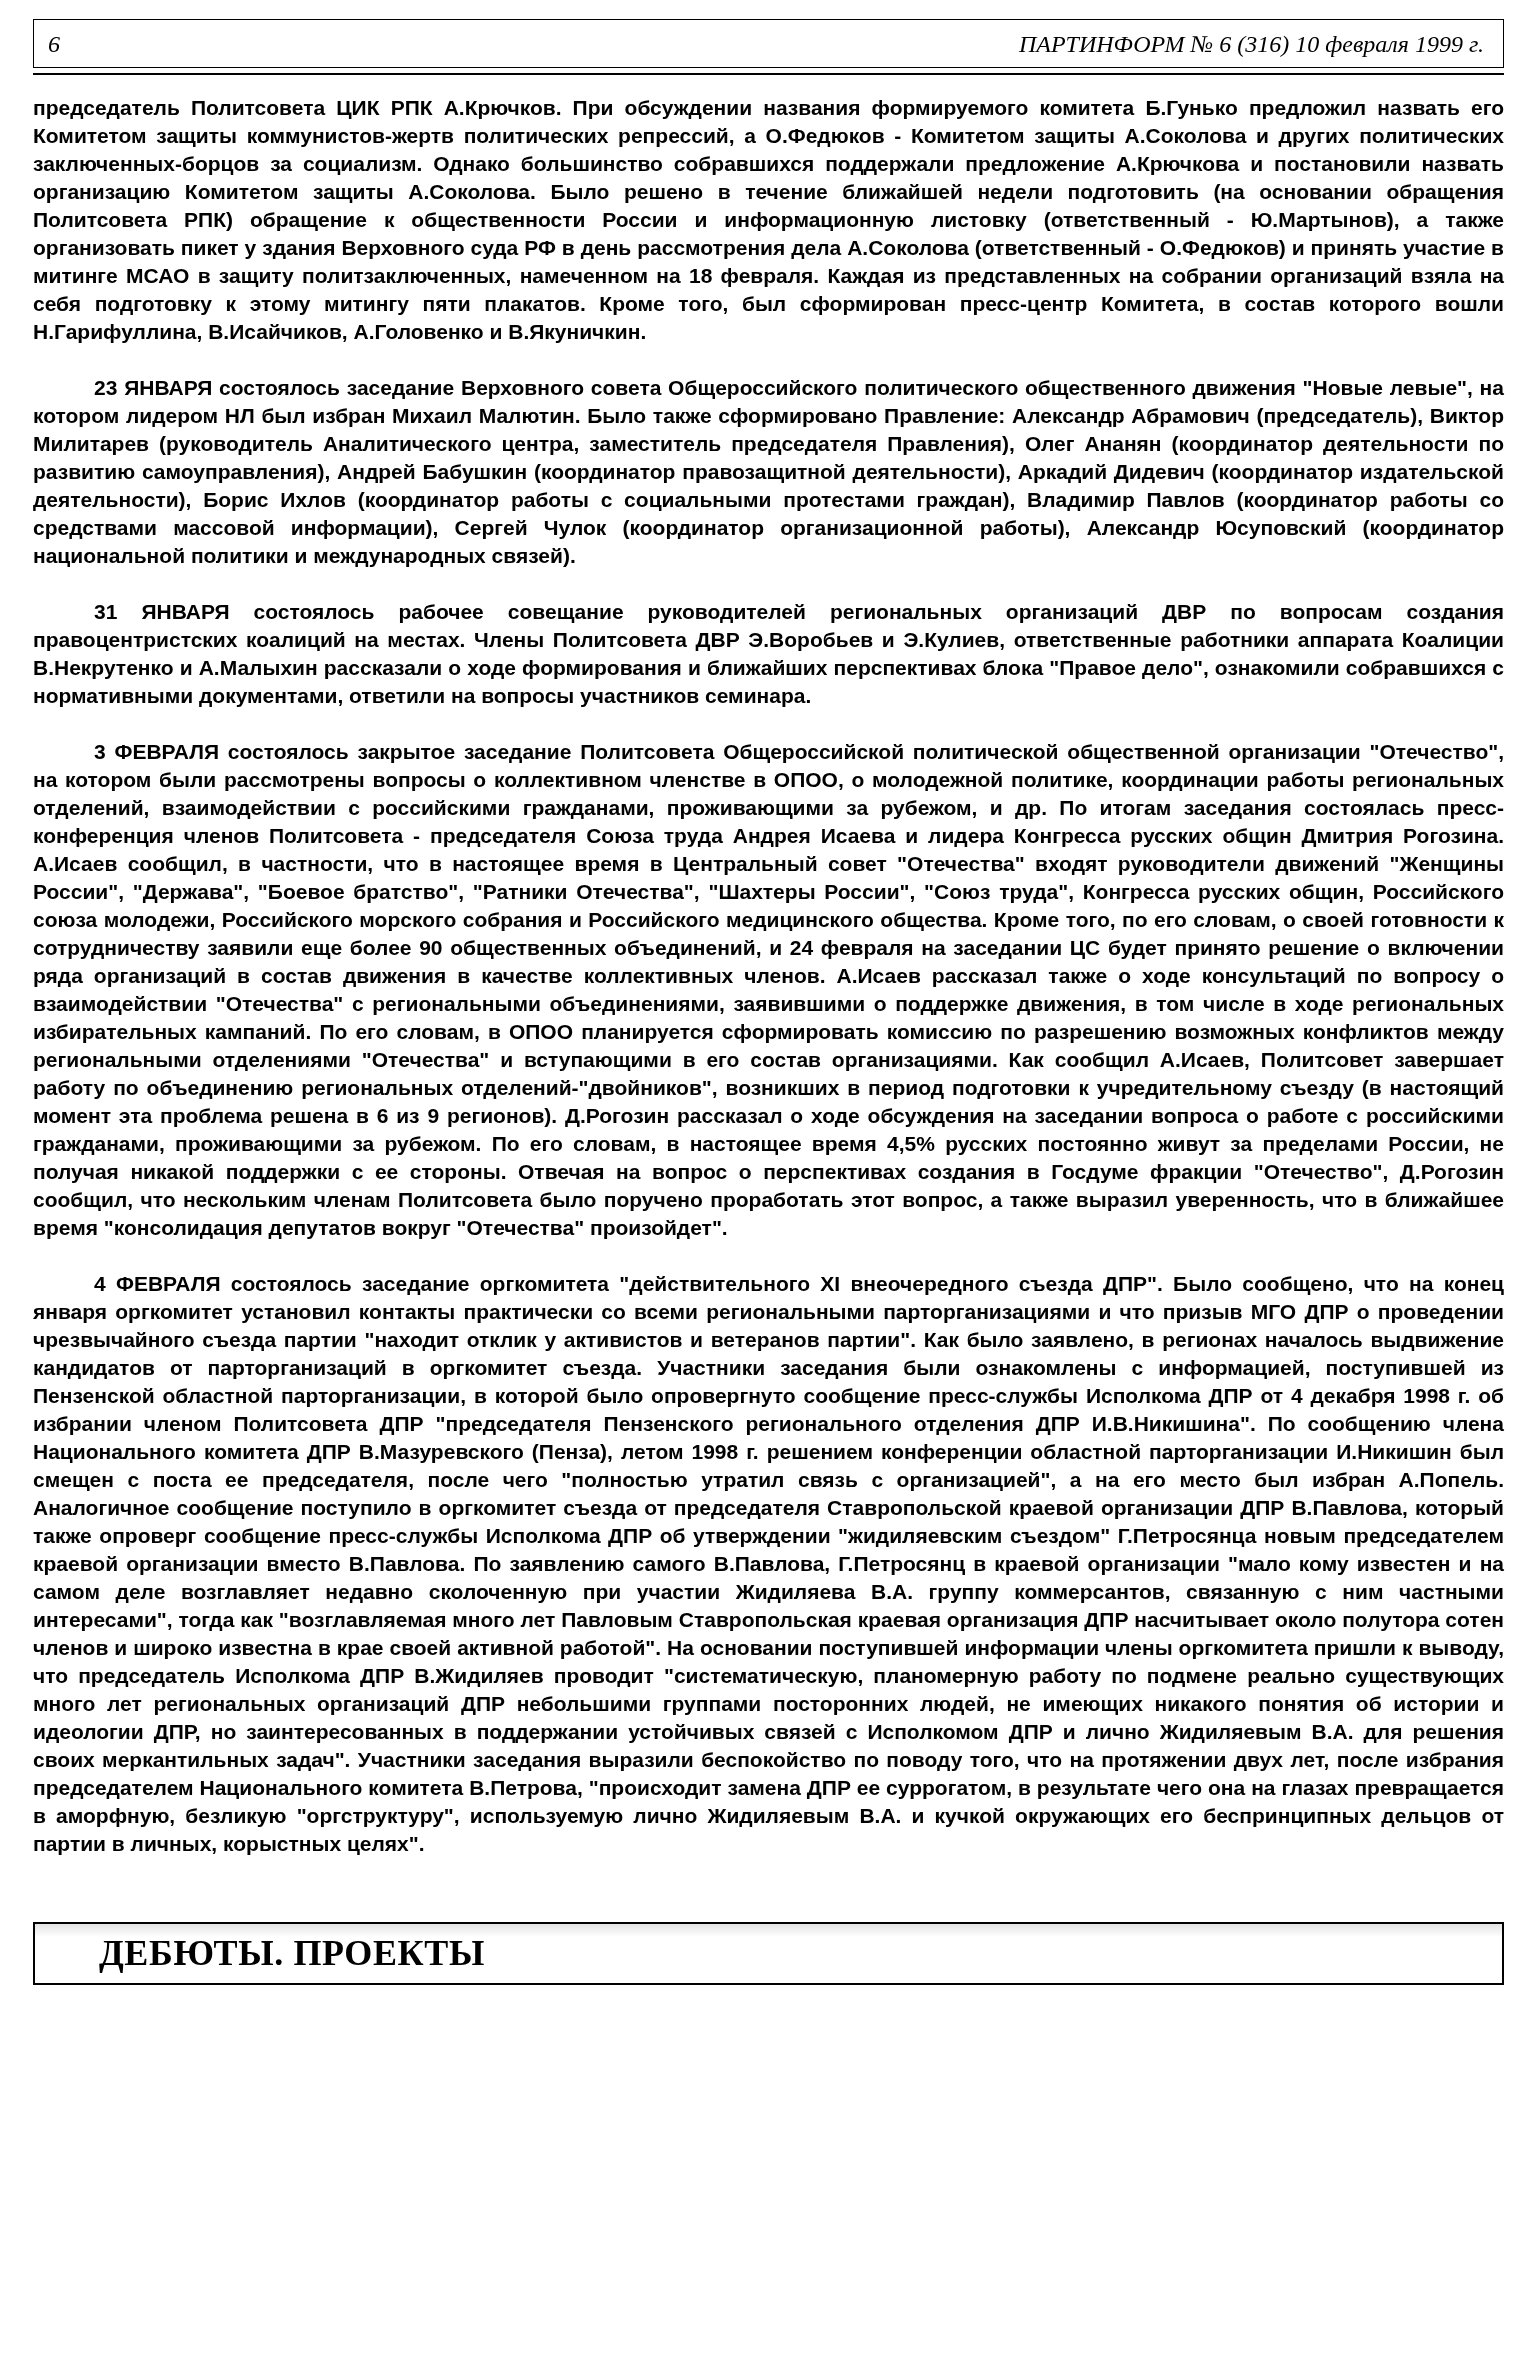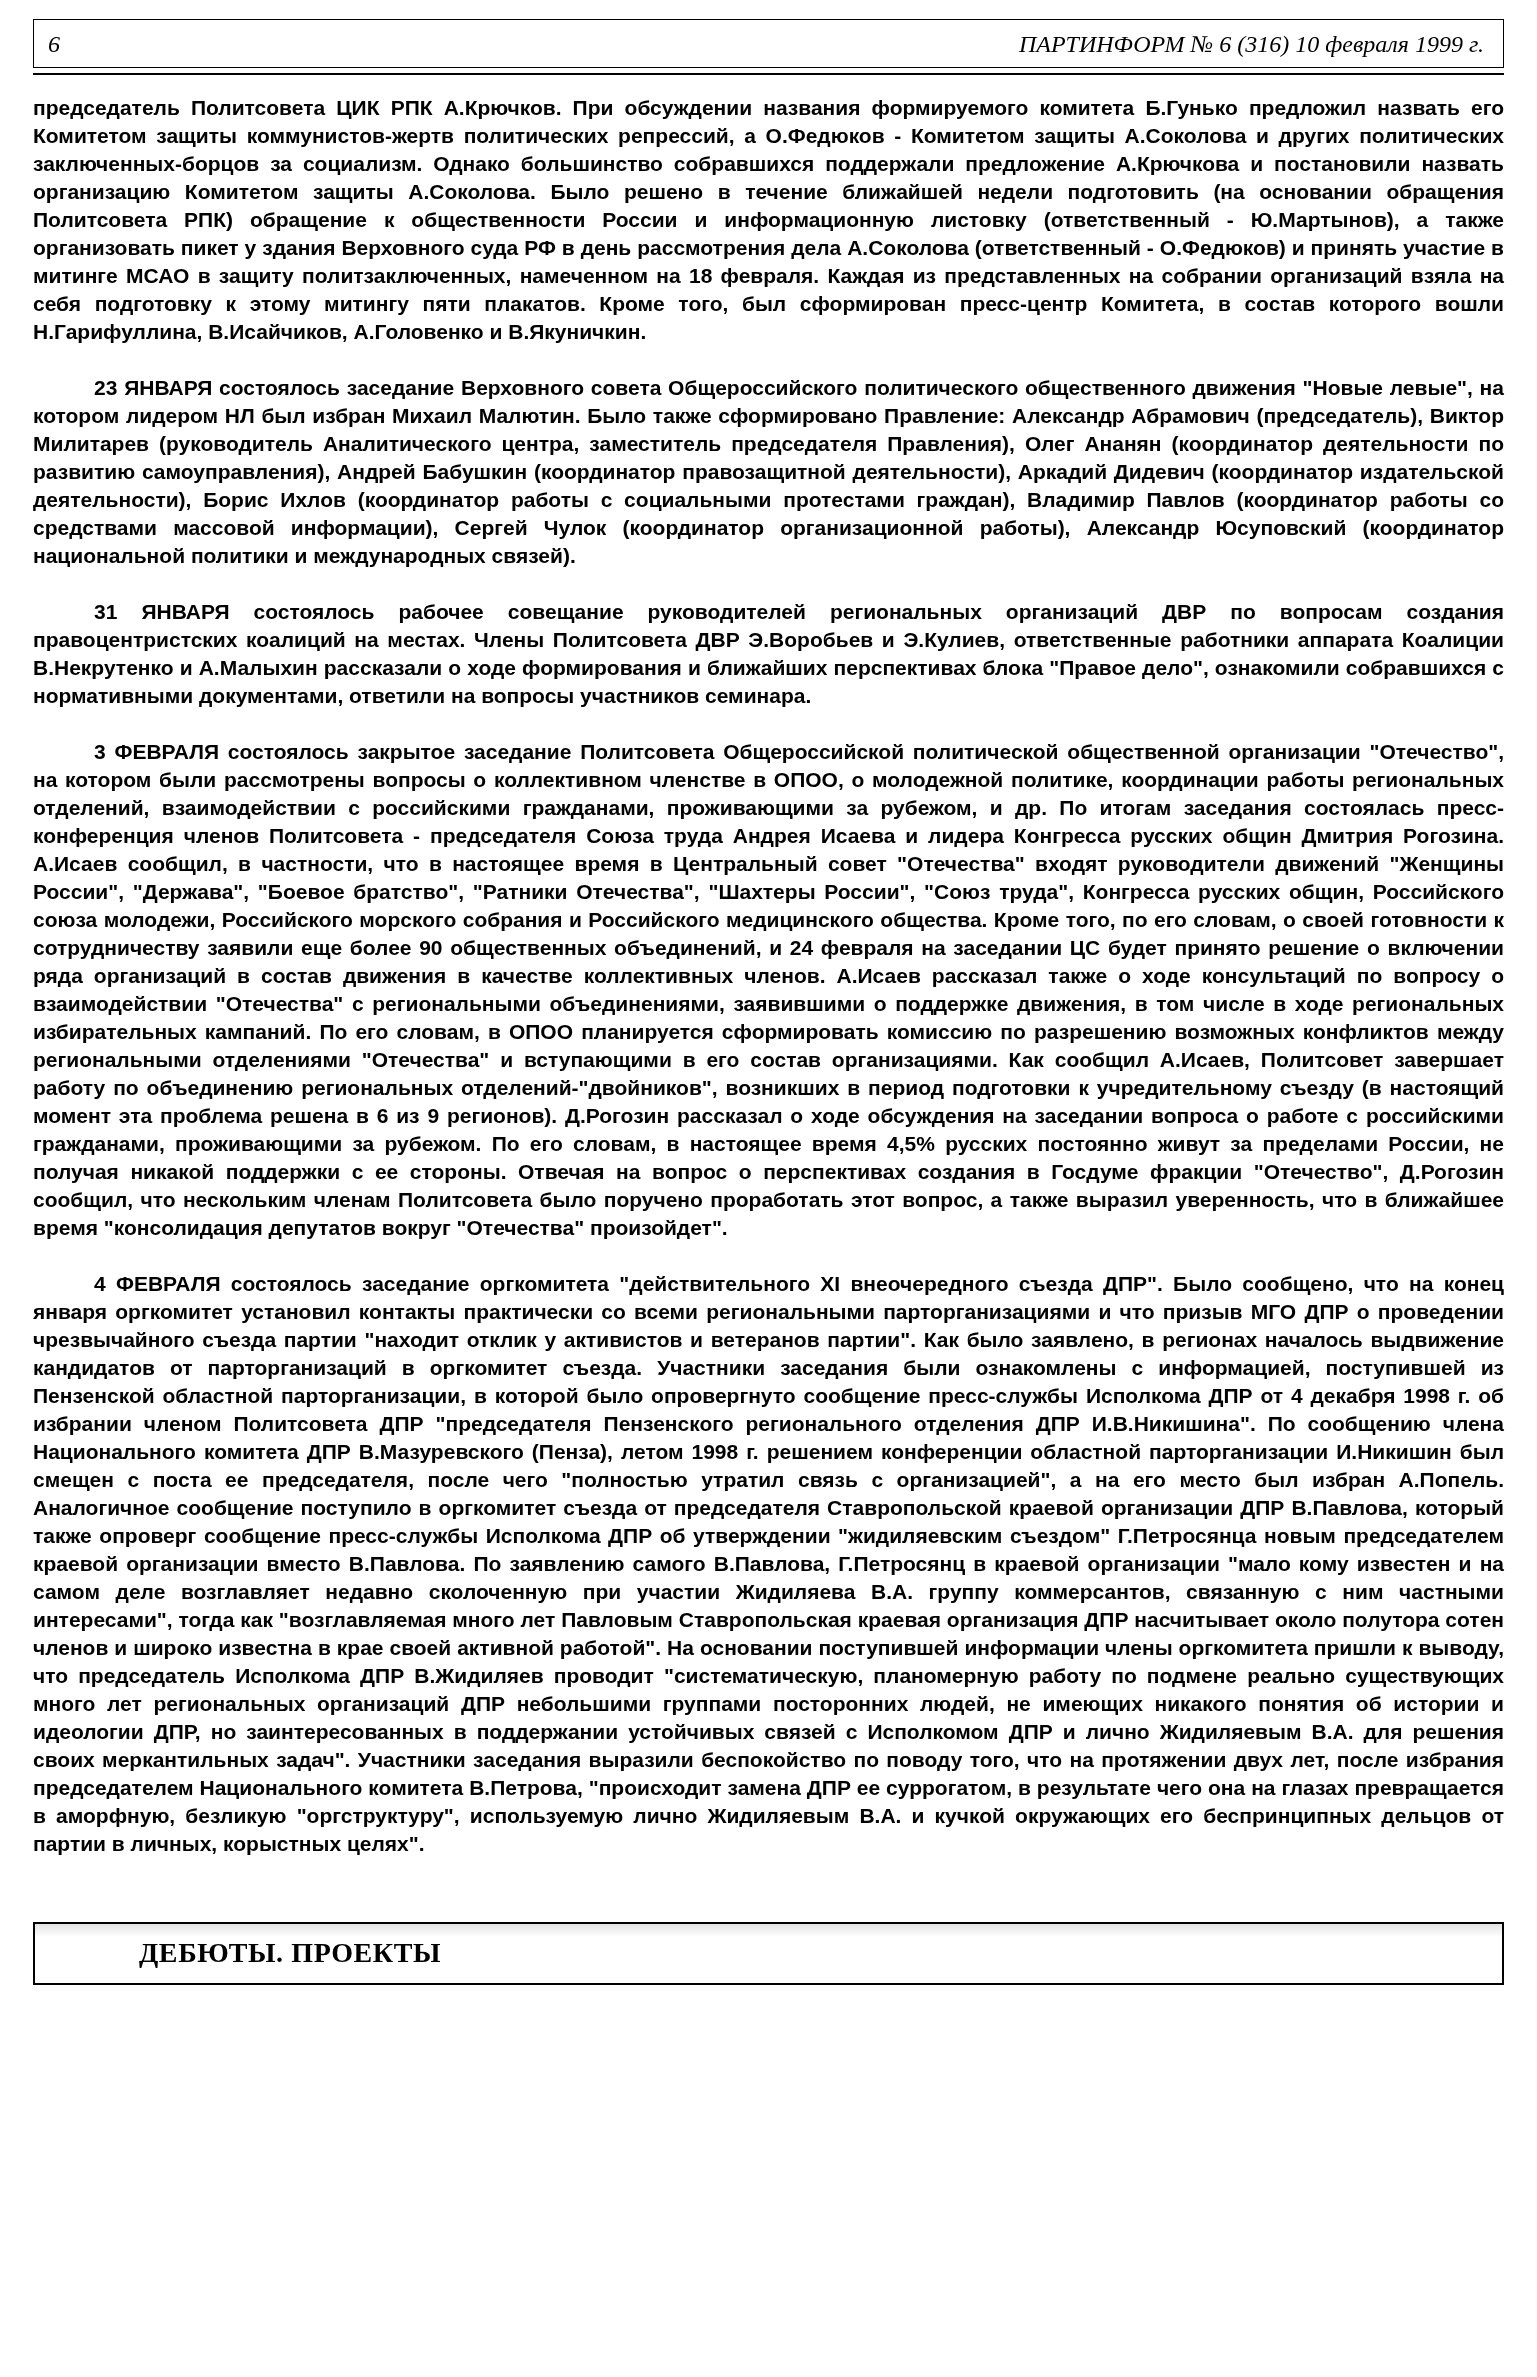--- a/index.html
+++ b/index.html
@@ -56,23 +56,22 @@
     height: 63px;
     border: 2.6px solid #000;
     background: linear-gradient(180deg, #e3e3e3 0px, #ffffff 13px);
     display: flex;
     align-items: center;
     padding-left: 64px;
   }
   .section-title {
     font-family: "Liberation Serif", serif;
     font-weight: bold;
-    font-size: 28px;
+    font-size: 36px;
     letter-spacing: 0.6px;
-    margin-left: 40px;
   }
 </style>
 </head>
 <body>
 
 <div class="page">
 
   <header class="page-header">
     <span class="page-num">6</span>
     <span class="header-title">ПАРТИНФОРМ № 6 (316) 10 февраля 1999 г.</span>

